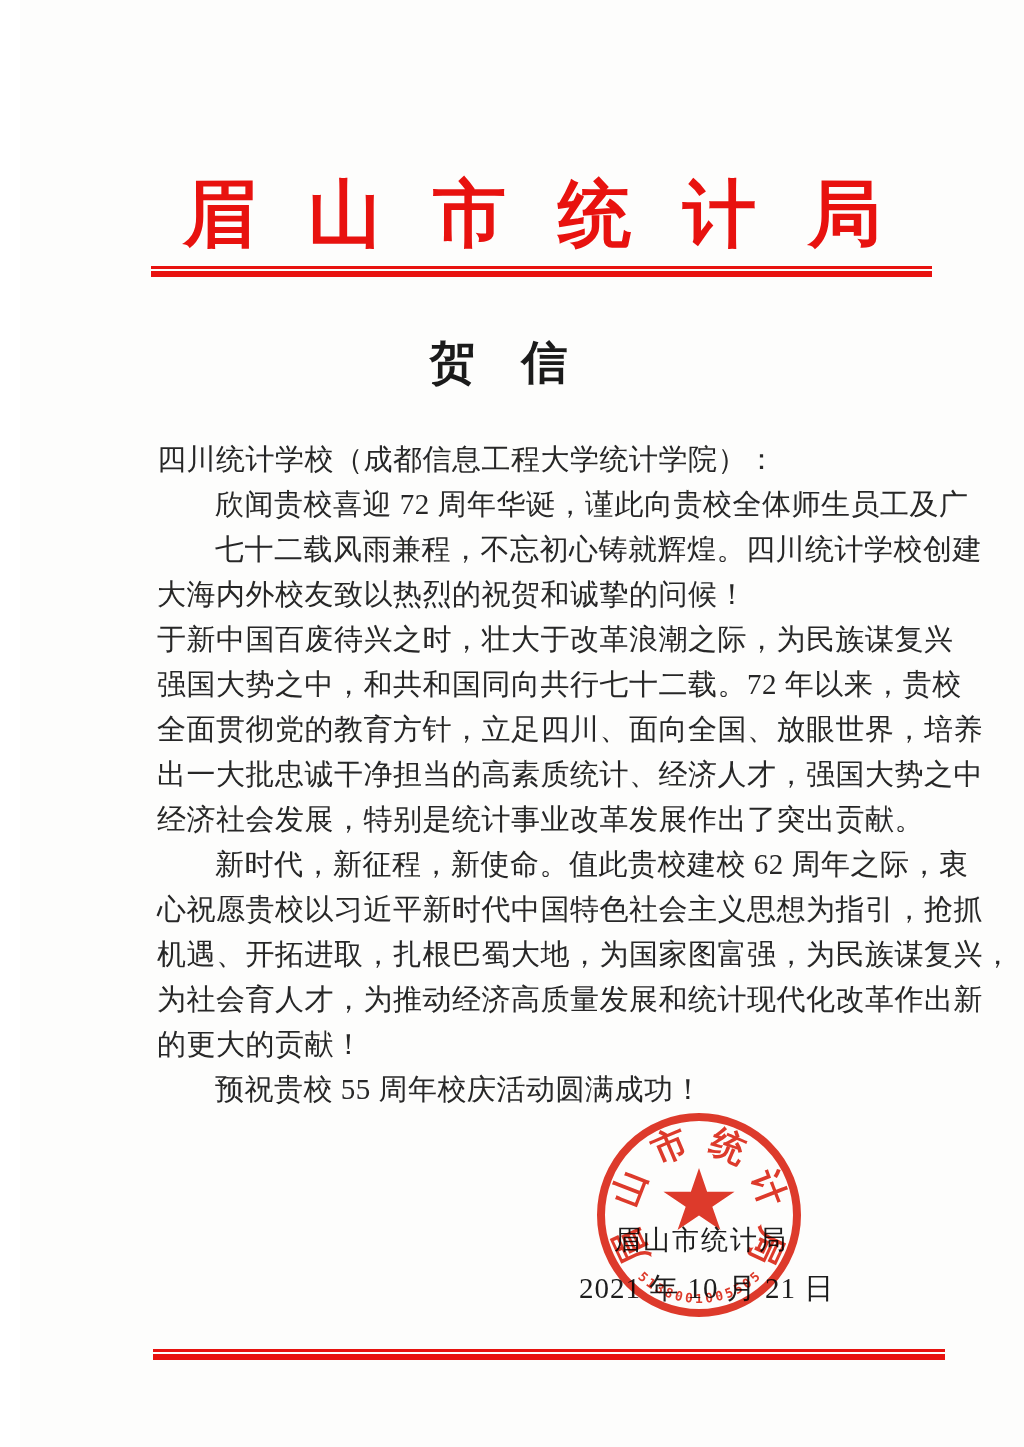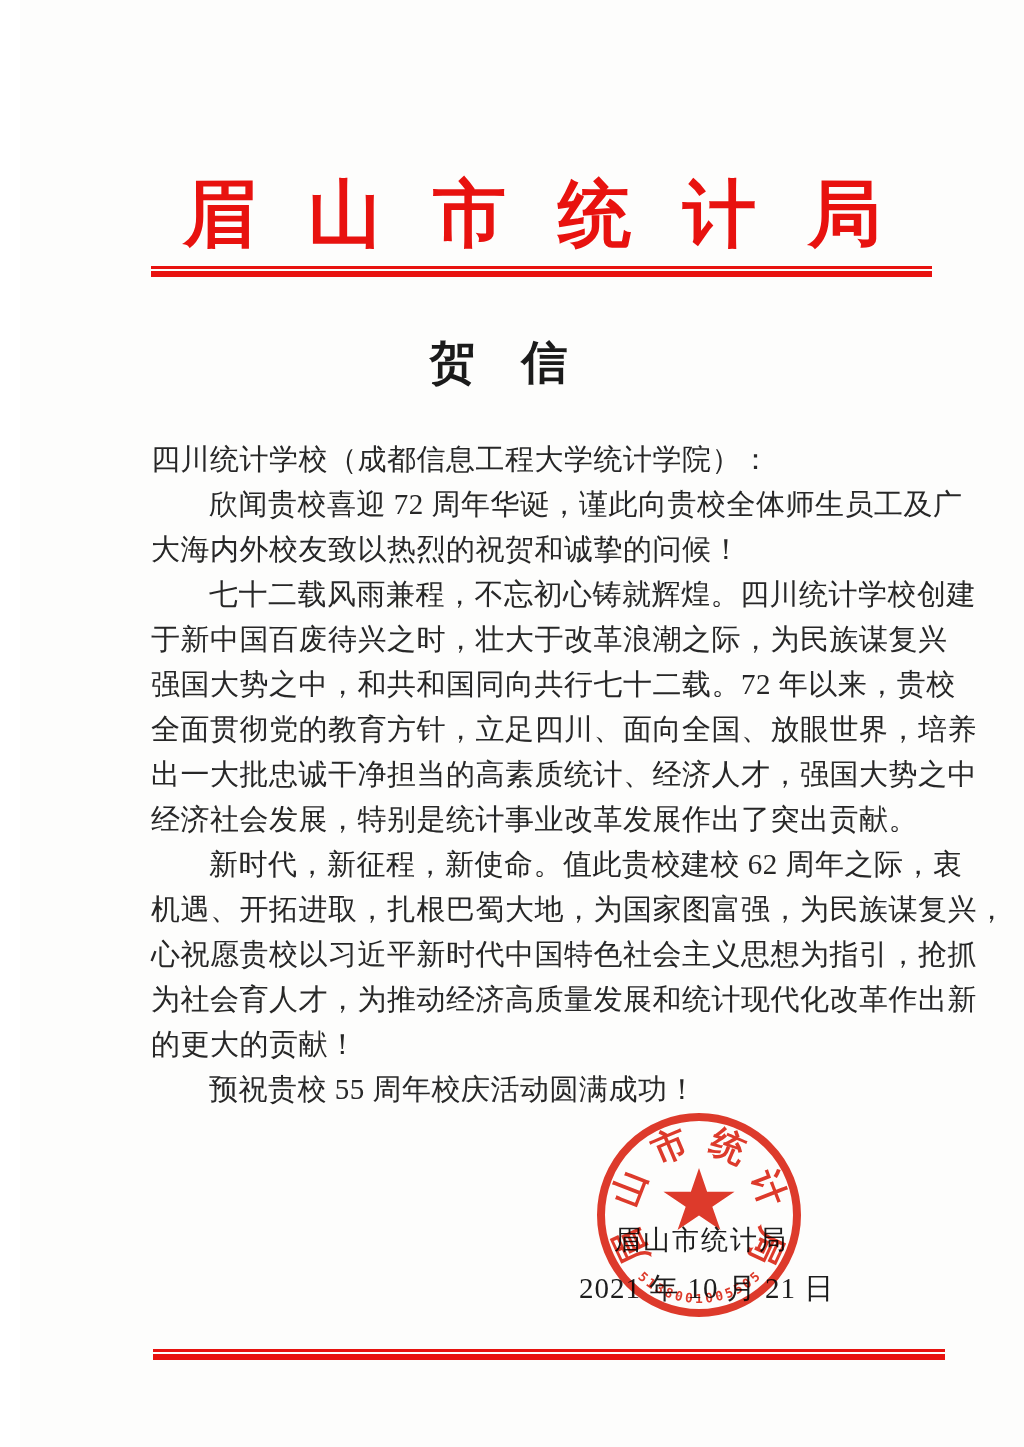--- a/index.html
+++ b/index.html
@@ -42,21 +42,21 @@
   
   .letter-title{
     position:absolute;top:332px;left:0;width:957px;
     text-align:center;
     font-size:46px;font-weight:bold;color:#1b1b1b;
     white-space:nowrap;
   }
 
   
   .body-text{
-    position:absolute;top:437px;left:131px;width:800px;
+    position:absolute;top:437px;left:137px;width:800px;
     color:var(--ink);
   }
   .line{
     height:45px;line-height:45px;
     font-size:29px;
     white-space:nowrap;
     letter-spacing:0.5px;
   }
   .line.indent{padding-left:58px;}
 
@@ -134,39 +134,39 @@
   <div class="red-rule rule-top"></div>
 
   <h2 class="letter-title">贺　信</h2>
 
   <main class="body-text">
 
       <div class="line">四川统计学校（成都信息工程大学统计学院）：</div>
 
       <div class="line indent">欣闻贵校喜迎 72 周年华诞，谨此向贵校全体师生员工及广</div>
 
+      <div class="line indent">七十二载风雨兼程，不忘初心铸就辉煌。四川统计学校创建</div>
+
       <div class="line">大海内外校友致以热烈的祝贺和诚挚的问候！</div>
 
-      <div class="line indent">七十二载风雨兼程，不忘初心铸就辉煌。四川统计学校创建</div>
-
       <div class="line">于新中国百废待兴之时，壮大于改革浪潮之际，为民族谋复兴</div>
 
       <div class="line">强国大势之中，和共和国同向共行七十二载。72 年以来，贵校</div>
 
       <div class="line">全面贯彻党的教育方针，立足四川、面向全国、放眼世界，培养</div>
 
       <div class="line">出一大批忠诚干净担当的高素质统计、经济人才，强国大势之中</div>
 
       <div class="line">经济社会发展，特别是统计事业改革发展作出了突出贡献。</div>
 
       <div class="line indent">新时代，新征程，新使命。值此贵校建校 62 周年之际，衷</div>
 
+      <div class="line">心祝愿贵校以习近平新时代中国特色社会主义思想为指引，抢抓</div>
+
       <div class="line">机遇、开拓进取，扎根巴蜀大地，为国家图富强，为民族谋复兴，</div>
-
-      <div class="line">心祝愿贵校以习近平新时代中国特色社会主义思想为指引，抢抓</div>
 
       <div class="line">为社会育人才，为推动经济高质量发展和统计现代化改革作出新</div>
 
       <div class="line">的更大的贡献！</div>
 
       <div class="line indent">预祝贵校 55 周年校庆活动圆满成功！</div>
     </main>
 
   <div class="signature">眉山市统计局</div>
   <div class="date">2021 年 10 月 21 日</div>

